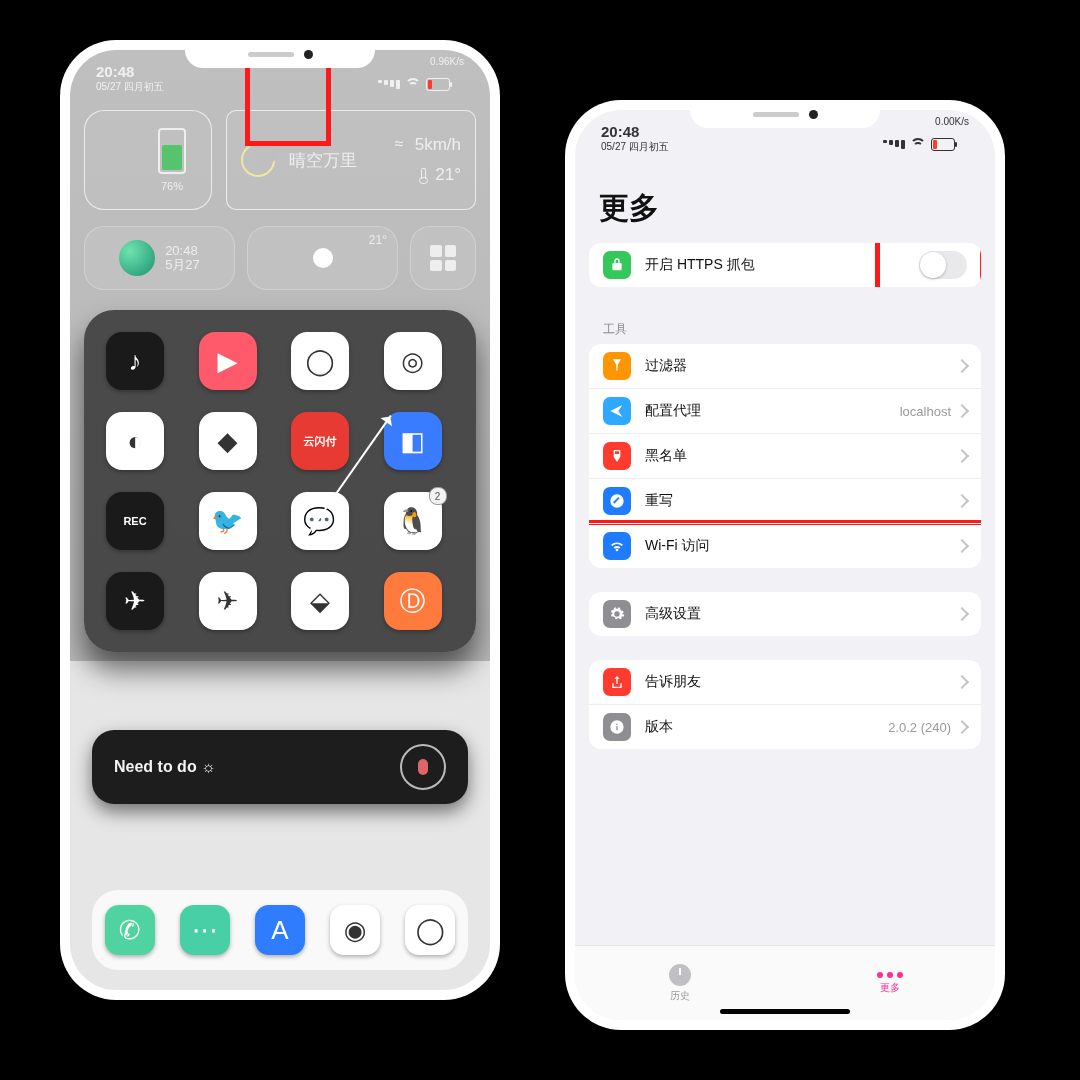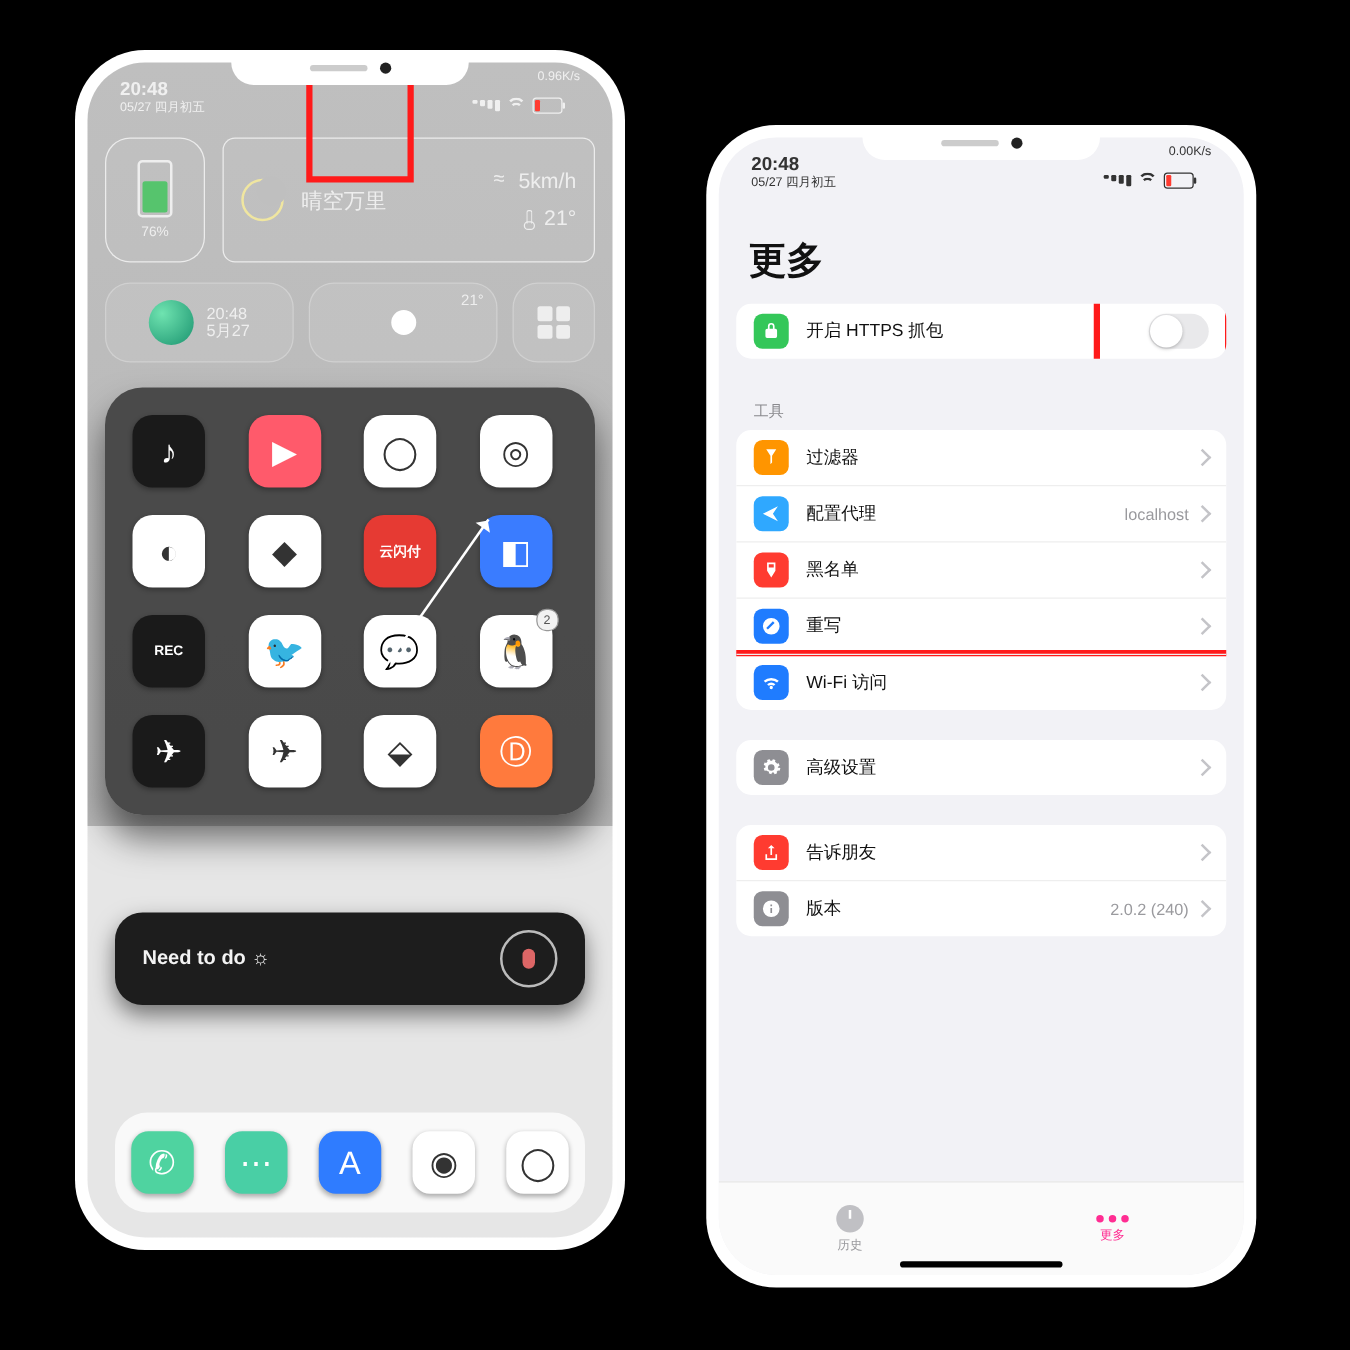--- a/index.html
+++ b/index.html
@@ -43,21 +43,21 @@
   .wifi-ic::before,.wifi-ic::after{content:"";position:absolute;border:2px solid currentColor;border-radius:50%;border-bottom-color:transparent;border-left-color:transparent;border-right-color:transparent;left:50%;transform:translateX(-50%) rotate(0);}
   .wifi-ic::before{width:12px;height:12px;top:0}.wifi-ic::after{width:6px;height:6px;top:4px}
   .batt{width:22px;height:11px;border:1px solid currentColor;border-radius:3px;position:relative;}
   .batt::after{content:"";position:absolute;right:-3px;top:3px;width:2px;height:5px;background:currentColor;border-radius:1px;}
   .batt .fill{position:absolute;left:1px;top:1px;bottom:1px;width:20%;background:#ff3b30;border-radius:1px;}
 
   
   .ls-body{position:absolute;inset:0;padding:60px 14px 0;}
   .wrow1{display:flex;gap:14px;height:100px;}
   .card{border:1px solid rgba(255,255,255,.7);border-radius:20px;background:rgba(255,255,255,.04);}
-  .battcard{width:78px;display:flex;flex-direction:column;align-items:center;justify-content:center;gap:6px;color:#eee;font-size:11px;}
+  .battcard{width:78px;display:flex;flex-direction:column;align-items:center;justify-content:center;gap:6px;color:#eee;font-size:11px;padding-left:48px;}
   .battcard .ph{width:24px;height:42px;border:2px solid #eee;border-radius:4px;position:relative;}
   .battcard .ph::after{content:"";position:absolute;bottom:2px;left:2px;right:2px;height:60%;background:#56c46d;border-radius:2px;}
   .weathercard{flex:1;display:grid;grid-template-columns:48px 1fr 90px;align-items:center;color:#eee;font-size:17px;padding:0 14px;border-radius:10px;}
   .moon-ic{width:34px;height:34px;position:relative;}
   .moon-ic::before{content:"";position:absolute;inset:0;border:2px solid #f0e6a0;border-radius:50%;}
   .moon-ic::after{content:"";position:absolute;width:24px;height:24px;border-radius:50%;background:linear-gradient(#bfbfbf,#bfbfbf);left:12px;top:-2px;}
   .wmet{display:flex;flex-direction:column;gap:10px;align-items:flex-end;}
   .wmet .line{display:flex;align-items:center;gap:6px;}
   .wind-ic,.therm-ic{width:14px;height:14px;display:inline-block;position:relative;}
   .wind-ic::before{content:"≈";position:absolute;inset:0;line-height:12px;font-size:16px;}

